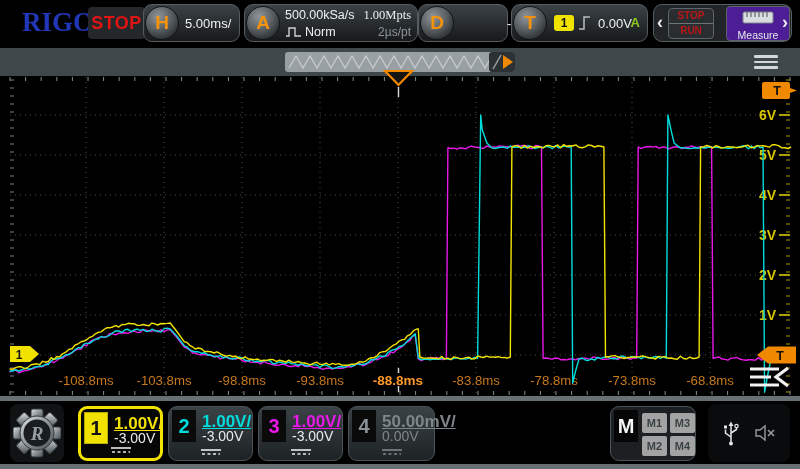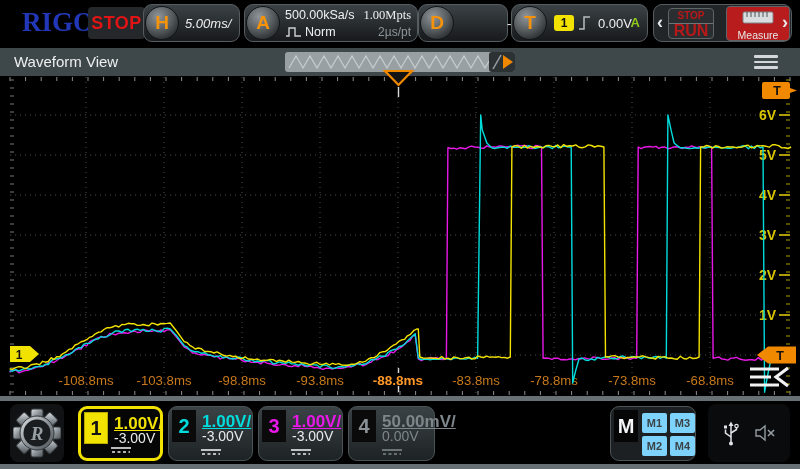--- a/index.html
+++ b/index.html
@@ -17,22 +17,22 @@
   .grp-h{left:143px;width:97px;}
   .grp-a{left:244px;width:174px;}
   .grp-d{left:418px;width:90px;}
   .grp-t{left:511px;width:137px;}
   .grp-r{left:653px;width:139px;background:#212527;}
   .trig-src{position:absolute;left:42px;top:10px;width:20px;height:16px;background:#f2e200;border-radius:3px;color:#111;font-weight:bold;font-size:12px;display:flex;align-items:center;justify-content:center;}
   .trig-mode{position:absolute;right:7px;top:10px;color:#8fc81e;font-weight:bold;font-size:13px;}
   .nav-ch{position:absolute;top:7px;color:#e8eaeb;font-size:18px;font-weight:bold;}
   .btn-stoprun{position:absolute;left:14px;top:3px;width:46px;height:31px;border:1px solid #5d6569;border-radius:4px;background:#2a2e31;text-align:center;box-sizing:border-box;}
   .btn-stoprun .l1{display:block;font-size:10px;font-weight:bold;color:#b81818;border-bottom:1px solid #6d7578;line-height:14px;}
-  .btn-stoprun .l2{display:block;font-size:16px;font-weight:bold;color:#b81818;line-height:14px;}
-  .btn-measure{position:absolute;left:72px;top:1px;width:64px;height:35px;border:1px solid #5d6569;border-radius:4px;background:#b91c1c;text-align:center;box-sizing:border-box;}
+  .btn-stoprun .l2{display:block;font-size:10px;font-weight:bold;color:#b81818;line-height:14px;}
+  .btn-measure{position:absolute;left:72px;top:1px;width:64px;height:35px;border:1px solid #5d6569;border-radius:4px;background:#4c1d95;text-align:center;box-sizing:border-box;}
   .btn-measure .mlabel{display:block;font-size:10.5px;color:#e6e8e9;margin-top:1px;}
 
   
   .viewbar{position:absolute;left:0;top:48px;width:800px;height:28px;background:#3e474a;}
   .view-title{position:absolute;left:14px;top:5px;font-size:15px;color:#edeff0;}
   .overview{position:absolute;left:285px;top:4px;width:230px;height:20px;}
   .hamburger{position:absolute;right:22px;top:7px;width:24px;height:14px;}
   .hamburger div{height:2.5px;background:#d4d8da;margin-bottom:3px;border-radius:1px;}
 
   
@@ -50,35 +50,35 @@
   .ch-badge{position:absolute;left:3px;top:3px;width:24px;height:32px;background:#0a0a0a;display:flex;align-items:center;justify-content:center;font-weight:bold;font-size:20px;}
   .ch-block.sel .ch-badge{background:#f2e200;color:#111;border:1px solid #b8ae00;box-sizing:border-box;}
   .ch-scale{position:absolute;left:33px;top:5px;font-size:17px;font-weight:bold;text-decoration:underline;}
   .ch-offset{position:absolute;left:33px;top:21px;font-size:14px;color:#e8eaeb;}
   .dc-icon{position:absolute;left:50%;transform:translateX(-50%);bottom:4px;}
   .ch-off .ch-scale,.ch-off .ch-offset{color:#7e868b;}
   .ch-off .ch-badge{color:#8a9297;}
   .m-block{position:absolute;left:610px;top:5px;width:86px;height:55px;border:1px solid #4b5356;border-radius:9px;background:#1c2022;box-sizing:border-box;}
   .m-badge{position:absolute;left:3px;top:3px;width:24px;height:32px;background:#060606;color:#f3f5f6;font-weight:bold;font-size:20px;display:flex;align-items:center;justify-content:center;}
   .m-grid{position:absolute;left:31px;top:6px;display:grid;grid-template-columns:25px 25px;grid-template-rows:20px 20px;gap:3px;}
-  .m-grid span{background:#7dd3fc;border-radius:2px;color:#3a4246;font-weight:bold;font-size:11px;display:flex;align-items:center;justify-content:center;}
+  .m-grid span{background:#a3a3a3;border-radius:2px;color:#3a4246;font-weight:bold;font-size:11px;display:flex;align-items:center;justify-content:center;}
   .io-block{position:absolute;left:708px;top:3px;width:82px;height:58px;background:#0a0b0c;border-radius:8px;display:flex;align-items:center;justify-content:center;gap:12px;}
 </style>
 </head>
 <body>
 
 <div class="screen">
 
   <div class="topbar">
     <div class="logo">RIGOL</div>
     <div class="acq-badge">STOP</div>
 
     <div class="tb-group grp-h">
       <div class="tb-circle">H</div>
-      <div class="tb-txt" style="left:41px;top:11px;font-style:italic;">5.00ms/</div>
+      <div class="tb-txt" style="left:41px;top:11px;">5.00ms/</div>
     </div>
 
     <div class="tb-group grp-a">
       <div class="tb-circle">A</div>
       <div class="tb-txt" style="left:40px;top:3px;font-size:12.5px;">500.00kSa/s</div>
       <svg width="17" height="12" style="position:absolute;left:40px;top:21px;">
           <polyline points="1,10 4,10 4,2 10,2 10,10 16,10" fill="none" stroke="#cdd1d3" stroke-width="1.4"></polyline>
         </svg>
       <div class="tb-txt" style="left:60px;top:20px;font-size:12.5px;">Norm</div>
       <div class="tb-txt" style="right:6px;top:3px;font-size:12.5px;font-family:Liberation Serif, serif;">1.00Mpts</div>
@@ -118,21 +118,20 @@
               <line x1="25" y1="1" x2="25" y2="6"></line>
             </g>
         </svg>
         <span class="mlabel">Measure</span>
       </div>
       <div class="nav-ch" style="right:3px;">›</div>
     </div>
   </div>
 
   <div class="viewbar">
-    <span class="view-title">Waveform View</span>
     <svg class="overview" width="230" height="20">
       <rect x="0" y="0" width="230" height="20" rx="3" fill="#99a0a4"></rect>
       <path id="ov-zigzag" fill="none" stroke="#c7cbcd" stroke-width="1.3" d="M4,16 L11,4 L18,16 L25,4 L32,16 L39,4 L46,16 L53,4 L60,16 L67,4 L74,16 L81,4 L88,16 L95,4 L102,16 L109,4 L116,16 L123,4 L130,16 L137,4 L144,16 L151,4 L158,16 L165,4 L172,16 L179,4 L186,16 L193,4 L200,16 L207,4"></path>
       <rect x="204" y="0" width="26" height="20" rx="3" fill="#2c3134"></rect>
       <line x1="208" y1="17" x2="216" y2="3" stroke="#9aa0a3" stroke-width="1.5"></line>
       <polygon points="218,3 228,10 218,17" fill="#f08800"></polygon>
     </svg>
     <div class="hamburger">
         <div></div>
         <div></div>

